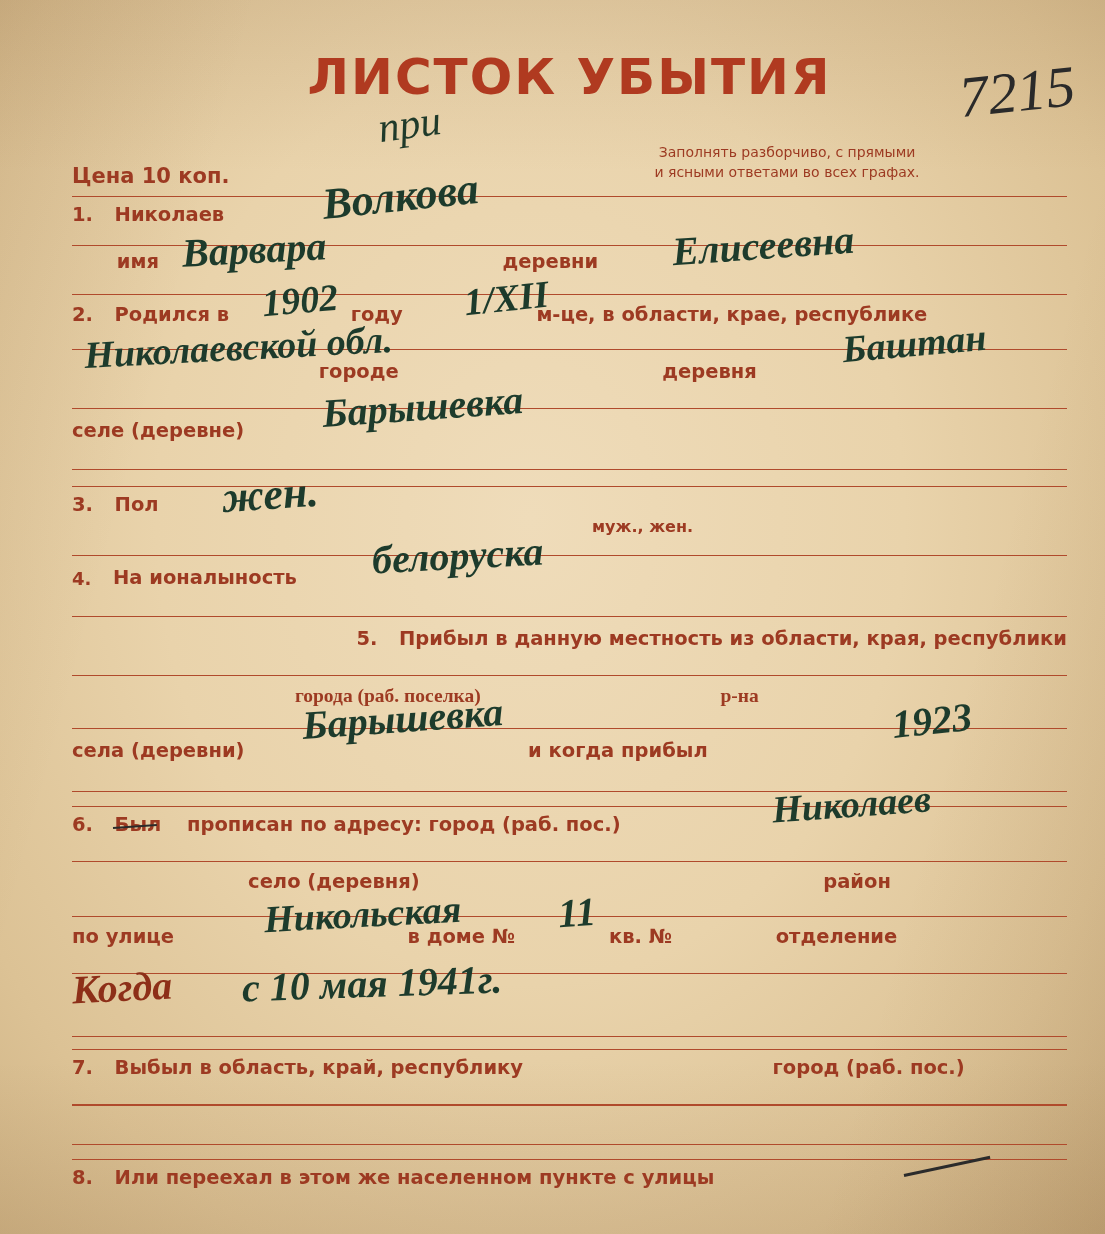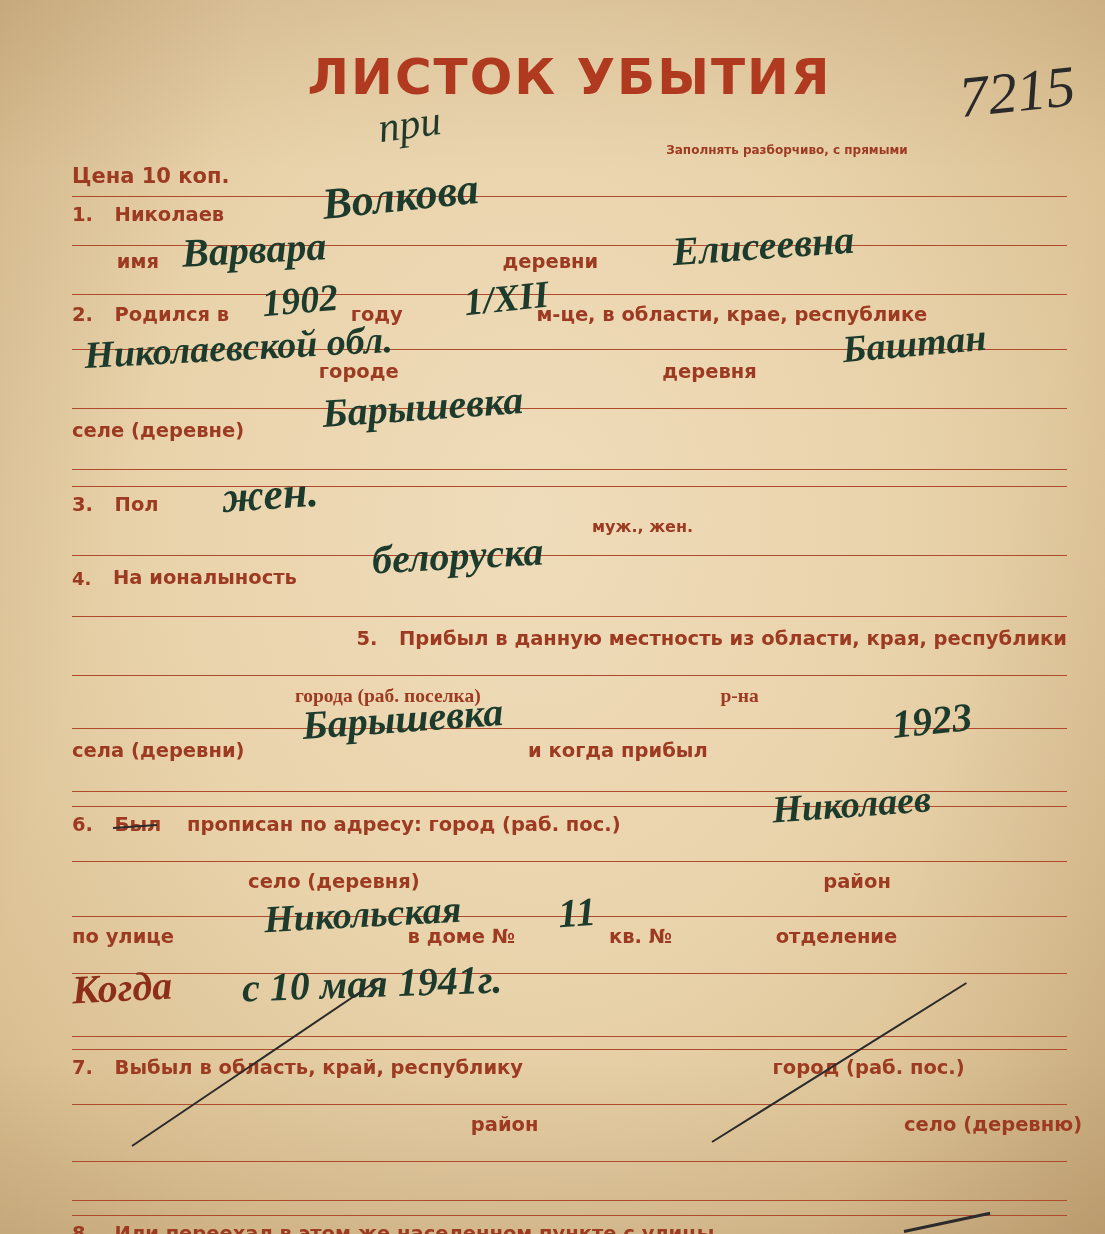--- a/index.html
+++ b/index.html
@@ -64,22 +64,22 @@
     display:flex;align-items:flex-start;justify-content:space-between;
     margin-top:14px;
   }
   .price{
     font-family:"DejaVu Sans", sans-serif;
     font-weight:bold;font-size:21px;color:#9d3a22;
     margin-top:22px;
   }
   .note-right{
     font-family:"DejaVu Sans", sans-serif;
-    font-weight:bold;
-    font-size:12px;color:#9d3a22;
+    font-weight:normal;
+    font-size:14px;color:#9d3a22;
     text-align:center;line-height:1.45;
     width:560px;
   }
   
   .rule{
     border-bottom:1.6px solid #b04a2c;
     height:0;margin:0;
   }
   .rule.thin{border-bottom-width:1.2px;}
   .row{
@@ -121,20 +121,21 @@
     <div style="position:relative;height:76px;">
       <div class="title">ЛИСТОК УБЫТИЯ</div>
       <div class="ink-over-title">при</div>
       <div class="title-num">7215</div>
     </div>
 
     <div class="toprow">
       <div class="price">Цена 10 коп.</div>
       <div class="note-right">
         <div>Заполнять разборчиво, с прямыми</div>
+        <div>и ясными ответами во всех графах.</div>
       </div>
     </div>
 
     <div class="sep" style="margin-top:8px;"></div>
 
     <div class="row" style="height:34px;">
       <span class="lbl">1.</span>
       <span class="gap" style="width:8px;"></span>
       <span class="lbl">Николаев</span>
       <span class="ink" style="left:250px;top:-30px;font-size:44px;transform:rotate(-6deg);">Волкова</span>
@@ -265,28 +266,20 @@
 
     <div class="row" style="height:40px;padding-top:8px;">
       <span class="lbl">7.</span>
       <span class="gap" style="width:8px;"></span>
       <span class="lbl">Выбыл в область, край, республику</span>
       <span class="gap" style="width:236px;"></span>
       <span class="lbl">город (раб. пос.)</span>
     </div>
     <div class="rule"></div>
 
-    <div class="row" style="height:40px;padding-top:10px;">
-      <span class="gap" style="width:392px;"></span>
-      <span class="lbl">район</span>
-      <span class="gap" style="width:352px;"></span>
-      <span class="lbl">село (деревню)</span>
-      <span class="strikeline" style="left:60px;top:40px;width:300px;transform:rotate(-34deg);"></span>
-      <span class="strikeline" style="left:640px;top:36px;width:300px;transform:rotate(-32deg);"></span>
-    </div>
     <div class="rule"></div>
     <div class="rule" style="margin-top:38px;"></div>
     <div class="rule thin" style="margin-top:14px;"></div>
 
     <div class="row" style="height:40px;padding-top:8px;">
       <span class="lbl">8.</span>
       <span class="gap" style="width:8px;"></span>
       <span class="lbl">Или переехал в этом же населенном пункте  с улицы</span>
       <span class="strikeline" style="left:832px;top:14px;width:88px;transform:rotate(-12deg);height:3px;"></span>
     </div>

